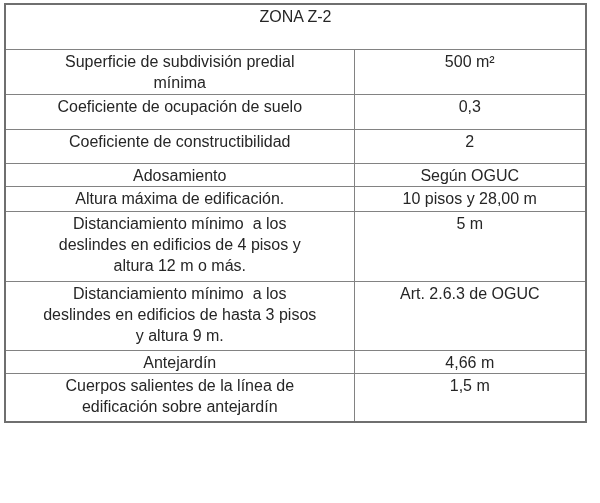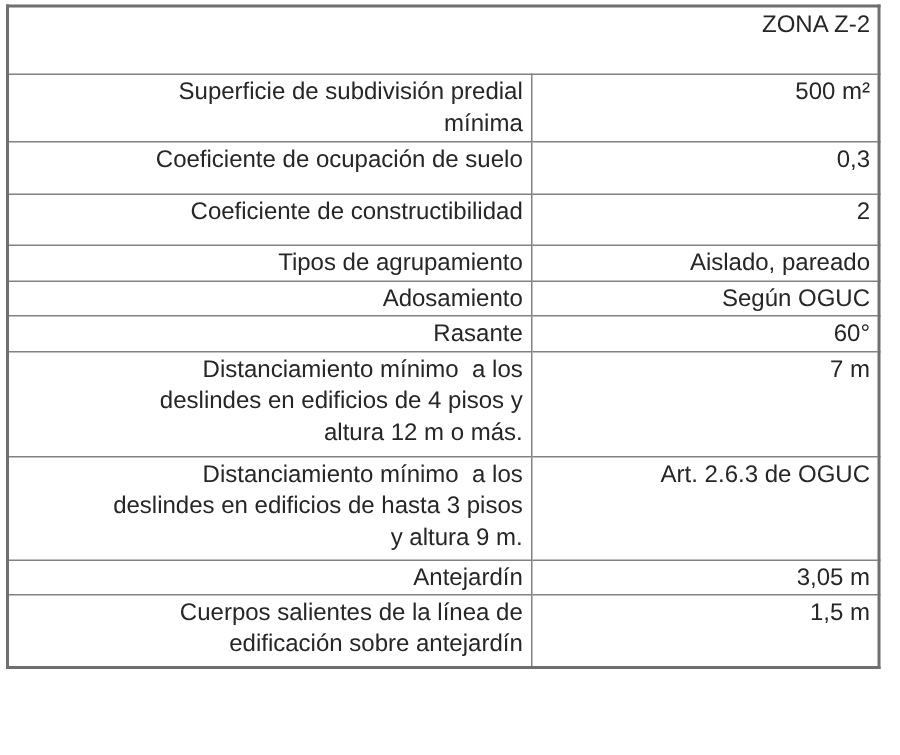--- a/index.html
+++ b/index.html
@@ -29,21 +29,21 @@
     font-size: 16px;
     line-height: 21px;
   }
   table.zoning td, table.zoning th {
     border: 1px solid #828282;
     vertical-align: top;
     padding: 1px 5px 0 5px;
     overflow: hidden;
     white-space: pre-wrap;
     font-weight: normal;
-    text-align: right;
+    text-align: center;
   }
   th.title-cell {
     font-weight: bold;
     padding-top: 3px;
   }
   td.val {
     text-align: right;
   }
   col.c-label { width: 349px; }
   col.c-value { width: 232px; }
@@ -80,47 +80,43 @@
         <td class="val">500 m²</td>
       </tr>
       <tr class="r2">
         <td>Coeficiente de ocupación de suelo</td>
         <td class="val">0,3</td>
       </tr>
       <tr class="r3">
         <td>Coeficiente de constructibilidad</td>
         <td class="val">2</td>
       </tr>
-      <tr class="r4">
-        <td>Tipos de agrupamiento</td>
-        <td class="val">Aislado, pareado</td>
-      </tr>
       <tr class="r5">
         <td>Adosamiento</td>
         <td class="val">Según OGUC</td>
       </tr>
-      <tr class="r7">
-        <td>Rasante</td>
-        <td class="val">60°</td>
+      <tr class="r6">
+        <td>Altura máxima de edificación.</td>
+        <td class="val">10 pisos y 28,00 m</td>
       </tr>
       <tr class="r9">
         <td>Distanciamiento mínimo  a los
 deslindes en edificios de 4 pisos y
 altura 12 m o más.</td>
-        <td class="val">7 m</td>
+        <td class="val">5 m</td>
       </tr>
       <tr class="r10">
         <td>Distanciamiento mínimo  a los
 deslindes en edificios de hasta 3 pisos
 y altura 9 m.</td>
         <td class="val">Art. 2.6.3 de OGUC</td>
       </tr>
       <tr class="r11">
         <td>Antejardín</td>
-        <td class="val">3,05 m</td>
+        <td class="val">4,66 m</td>
       </tr>
       <tr class="r12">
         <td>Cuerpos salientes de la línea de
 edificación sobre antejardín</td>
         <td class="val">1,5 m</td>
       </tr>
     </tbody>
   </table>
 </div>
 

